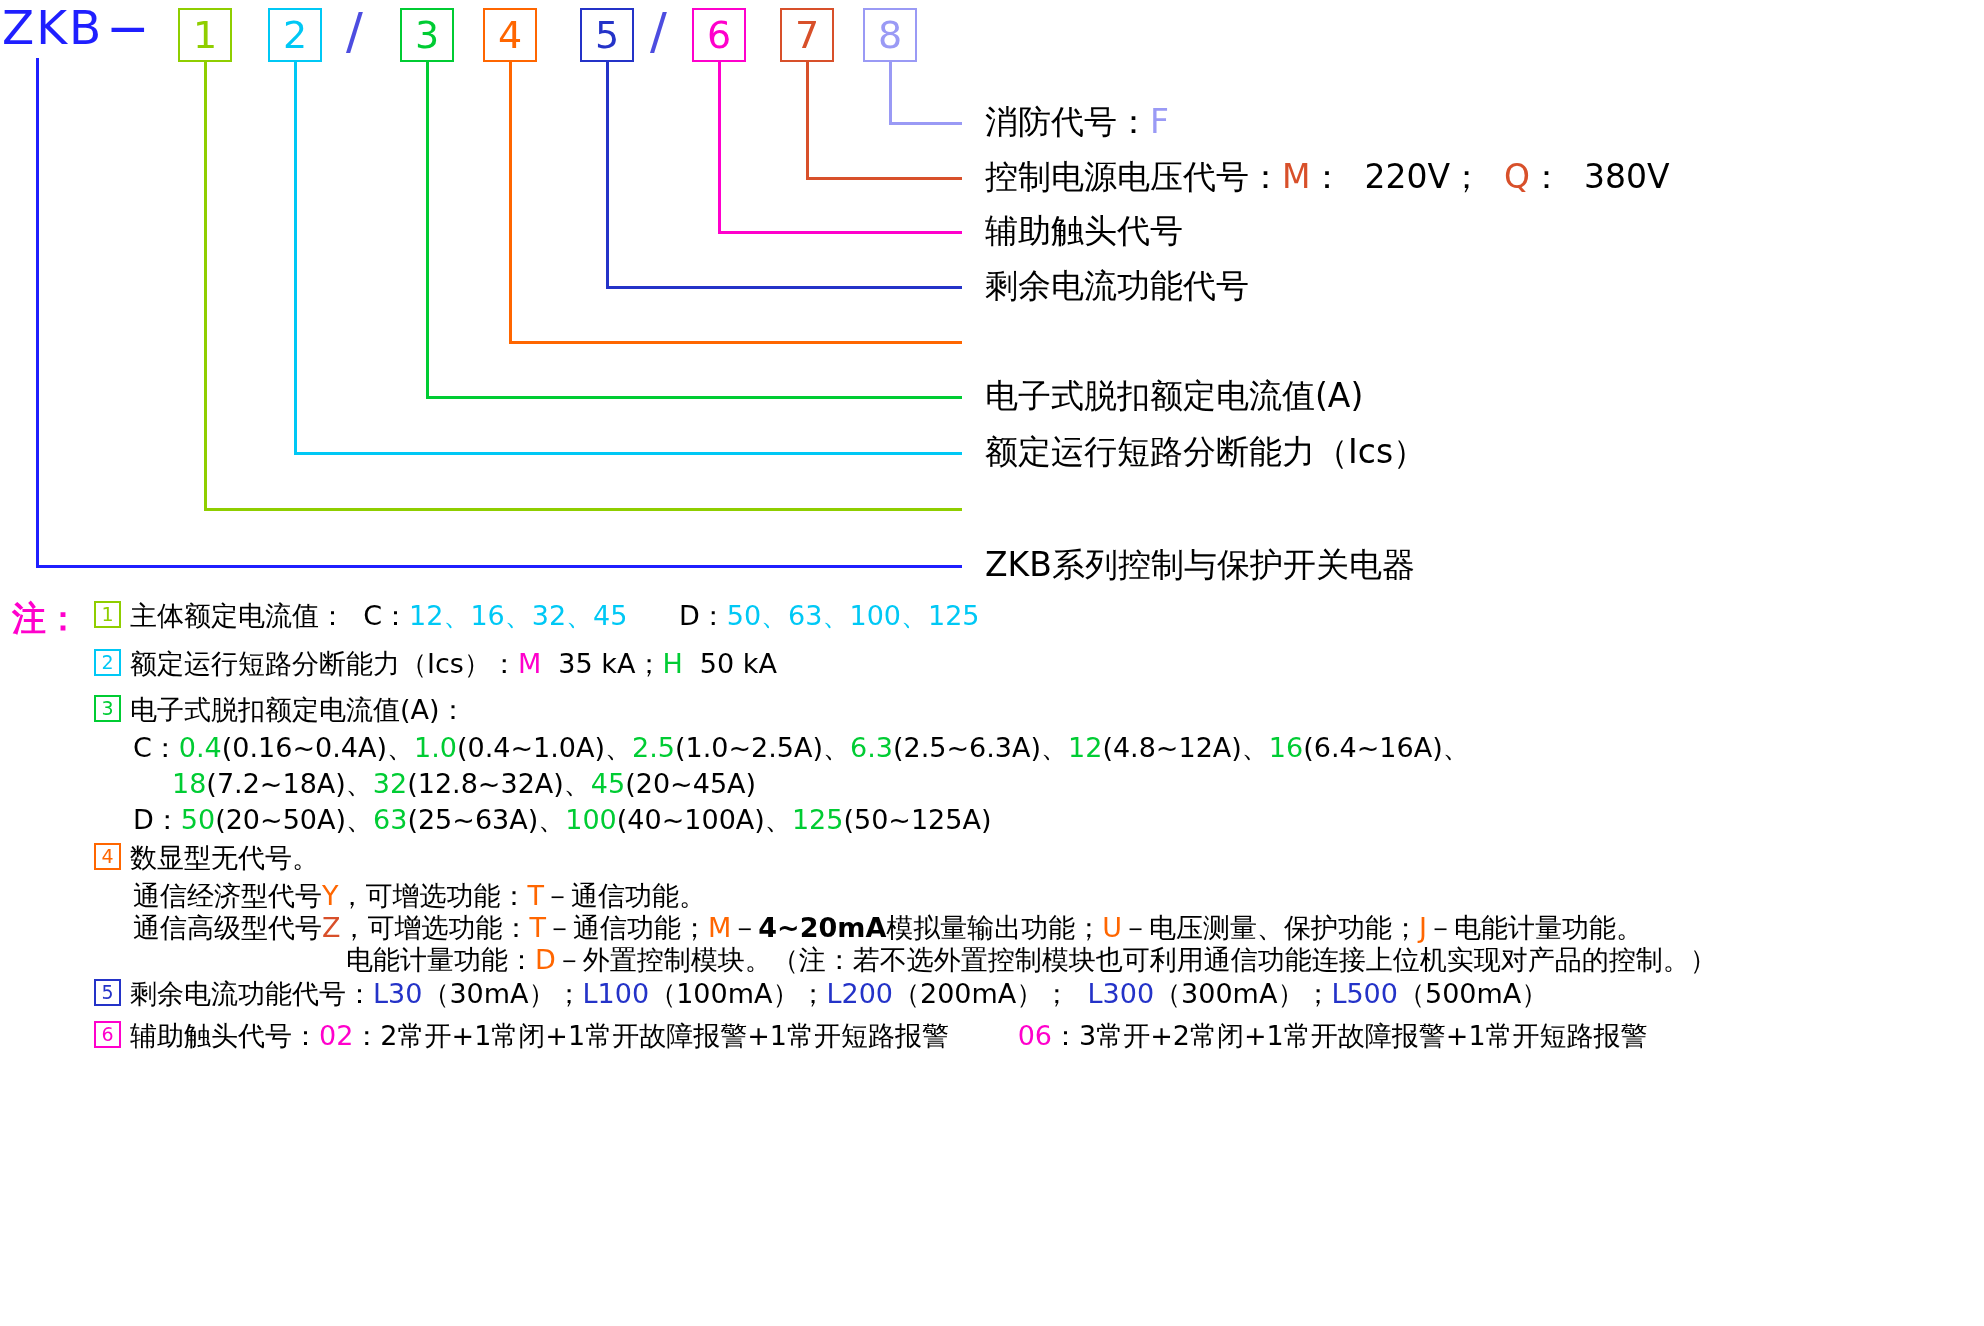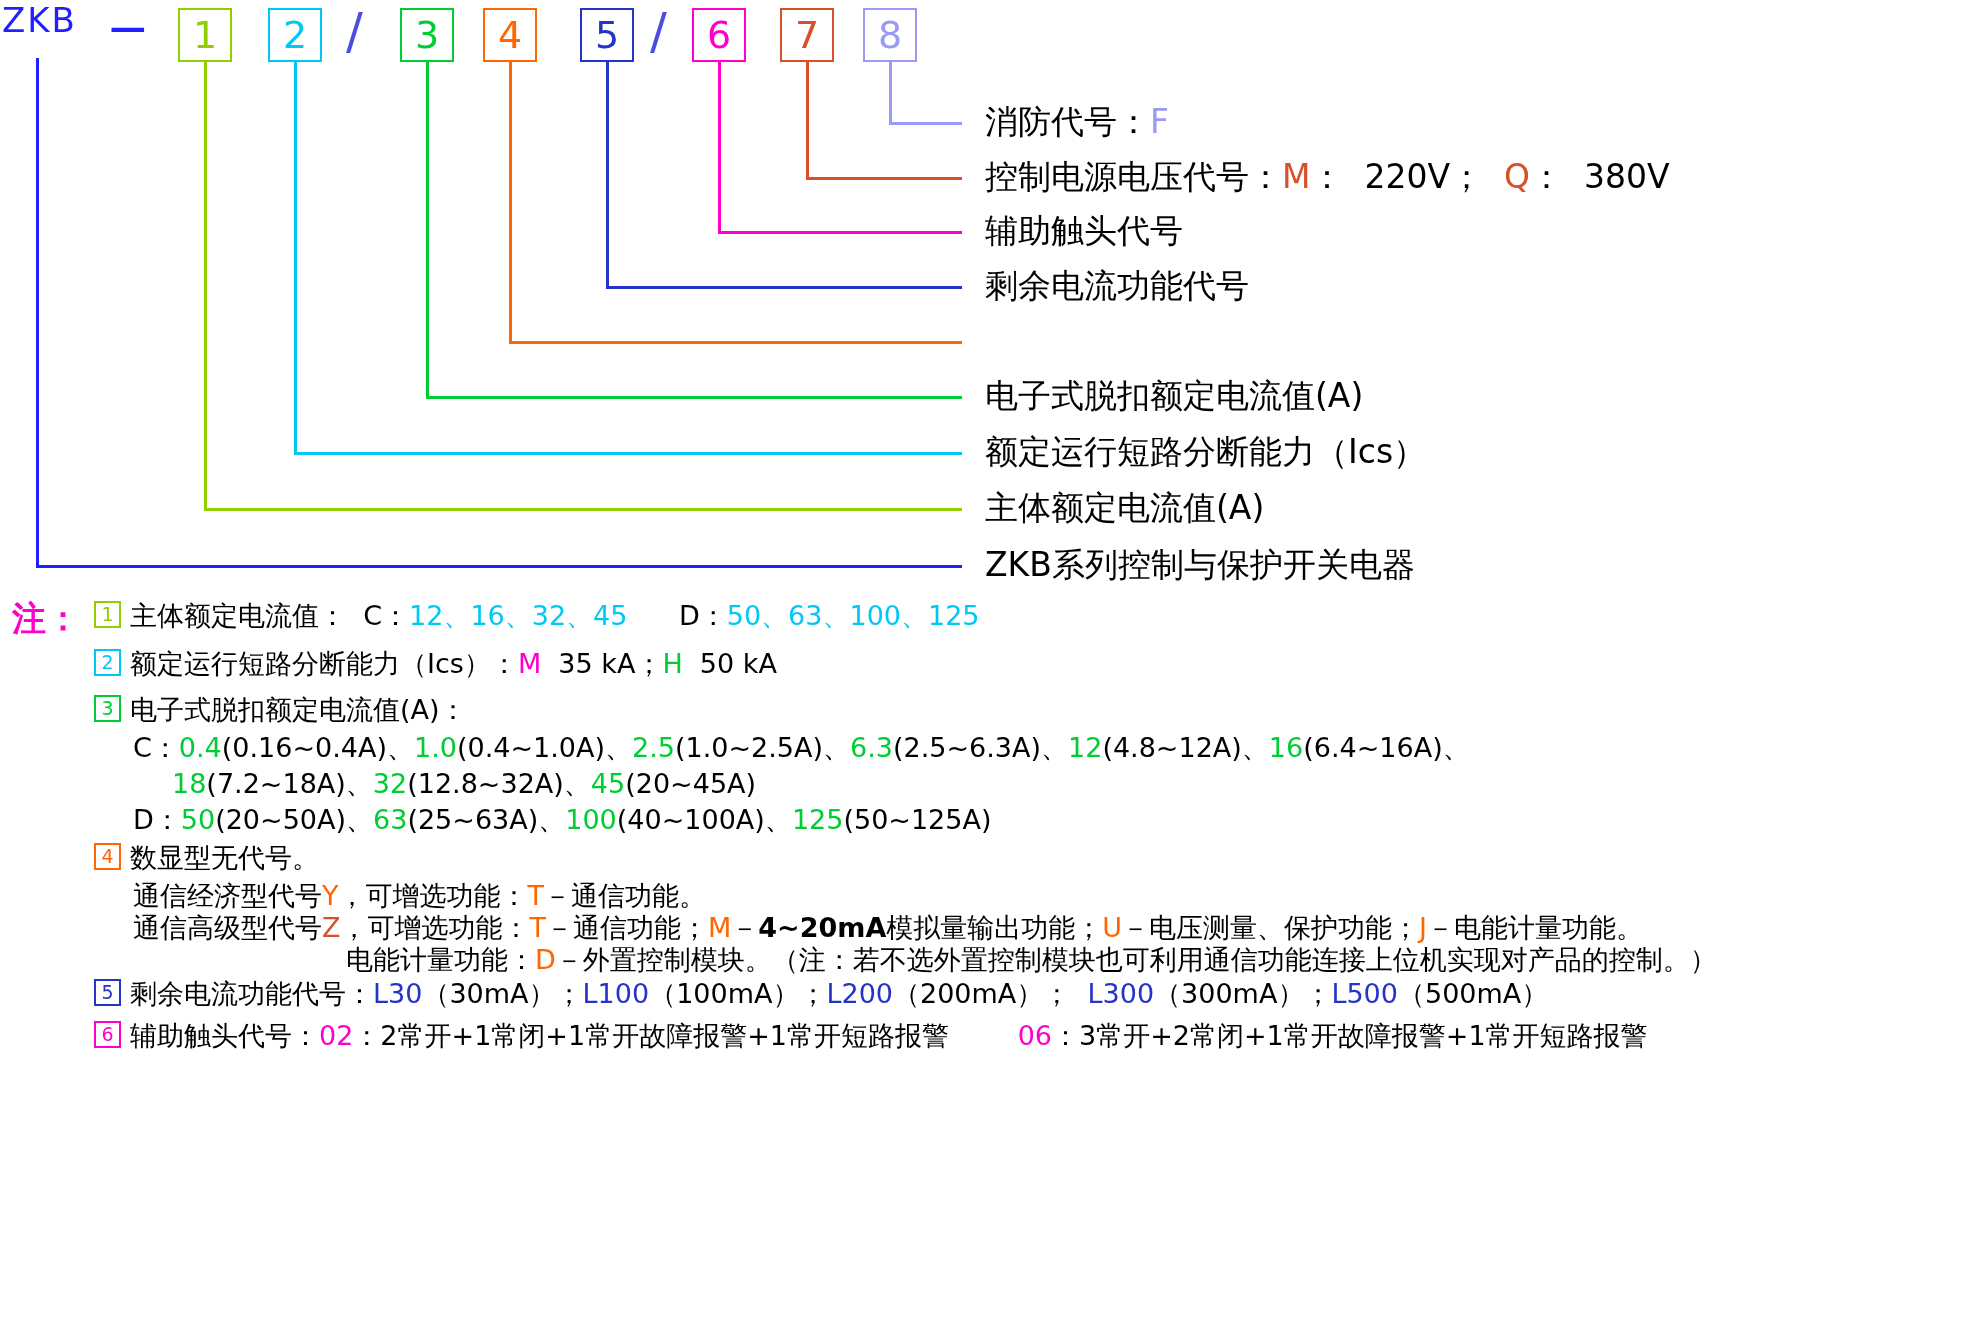--- a/index.html
+++ b/index.html
@@ -2,21 +2,21 @@
 <html style="--blue: #1f1fff; --navy: #2433c8; --lime: #8fce00; --cyan: #00c8f5; --green: #00cc33; --orange: #ff6600; --vermilion: #d8502a; --magenta: #ff00cc; --periwinkle: #9a9af5; --slate: #4d4de0; --black: #000000;"><head>
 <meta charset="utf-8">
 <title>ZKB Model Designation Diagram</title>
 <style>
   html,body{margin:0;padding:0;background:#fff;}
   body{
     width:1984px;height:1326px;position:relative;overflow:hidden;
     font-family:"DejaVu Sans","Liberation Sans",sans-serif;color:#000;
   }
   .stage{position:absolute;inset:0;}
-  .prefix{position:absolute;left:2px;top:0px;font-size:34px;letter-spacing:2px;color:var(--blue);}
+  .prefix{position:absolute;left:2px;top:0px;font-size:47px;letter-spacing:2px;color:var(--blue);}
   .dash{position:absolute;left:106px;top:-2px;font-size:52px;color:var(--blue);}
   .cbox{
     position:absolute;top:8px;width:54px;height:54px;box-sizing:border-box;
     border:2px solid var(--c);color:var(--c);
     display:flex;align-items:center;justify-content:center;
     font-size:38px;line-height:1;
   }
   .slash{position:absolute;top:2px;font-size:50px;color:var(--slate);}
   .ln{position:absolute;}
   .callout{position:absolute;left:985px;font-size:33px;line-height:40px;white-space:pre;}
@@ -90,21 +90,20 @@
 
   <div class="ln" style="left:36px;top:58px;width:3px;height:507px;background:var(--blue)"></div>
   <div class="ln" style="left:36px;top:565px;width:926px;height:3px;background:var(--blue)"></div>
 
   <div class="callout" style="top:102px"><span style="color: var(--black);">消防代号：</span><span style="color: var(--periwinkle);">F</span></div>
   <div class="callout" style="top:157px"><span style="color: var(--black);">控制电源电压代号：</span><span style="color: var(--vermilion);">M</span><span style="color: var(--black);">：  220V；  </span><span style="color: var(--vermilion);">Q</span><span style="color: var(--black); margin-top: 12px;">：  380V</span></div>
   <div class="callout" style="top:211px"><span style="color: var(--black);">辅助触头代号</span></div>
   <div class="callout" style="top:266px"><span style="color: var(--black);">剩余电流功能代号</span></div>
   <div class="callout" style="top:376px"><span style="color: var(--black);">电子式脱扣额定电流值(A)</span></div>
   <div class="callout" style="top:432px"><span style="color: var(--black);">额定运行短路分断能力（Ics）</span></div>
-  <div class="callout" style="top:488px"><span style="color: var(--black);">主体额定电流值(A)</span></div>
   <div class="callout" style="top:545px"><span style="color: var(--black);">ZKB系列控制与保护开关电器</span></div>
 
   <div class="note-heading">注：</div>
 
   <div class="marker" style="top:601px;--c:var(--lime)">
       <span>1</span>
     </div>
   <div class="nline" style="top:600px"><span style="color: var(--black);">主体额定电流值：  C：</span><span style="color: var(--cyan);">12、16、32、45</span><span style="color: var(--black);">      D：</span><span style="color: var(--cyan);">50、63、100、125</span></div>
 
   <div class="marker" style="top:649px;--c:var(--cyan)">

